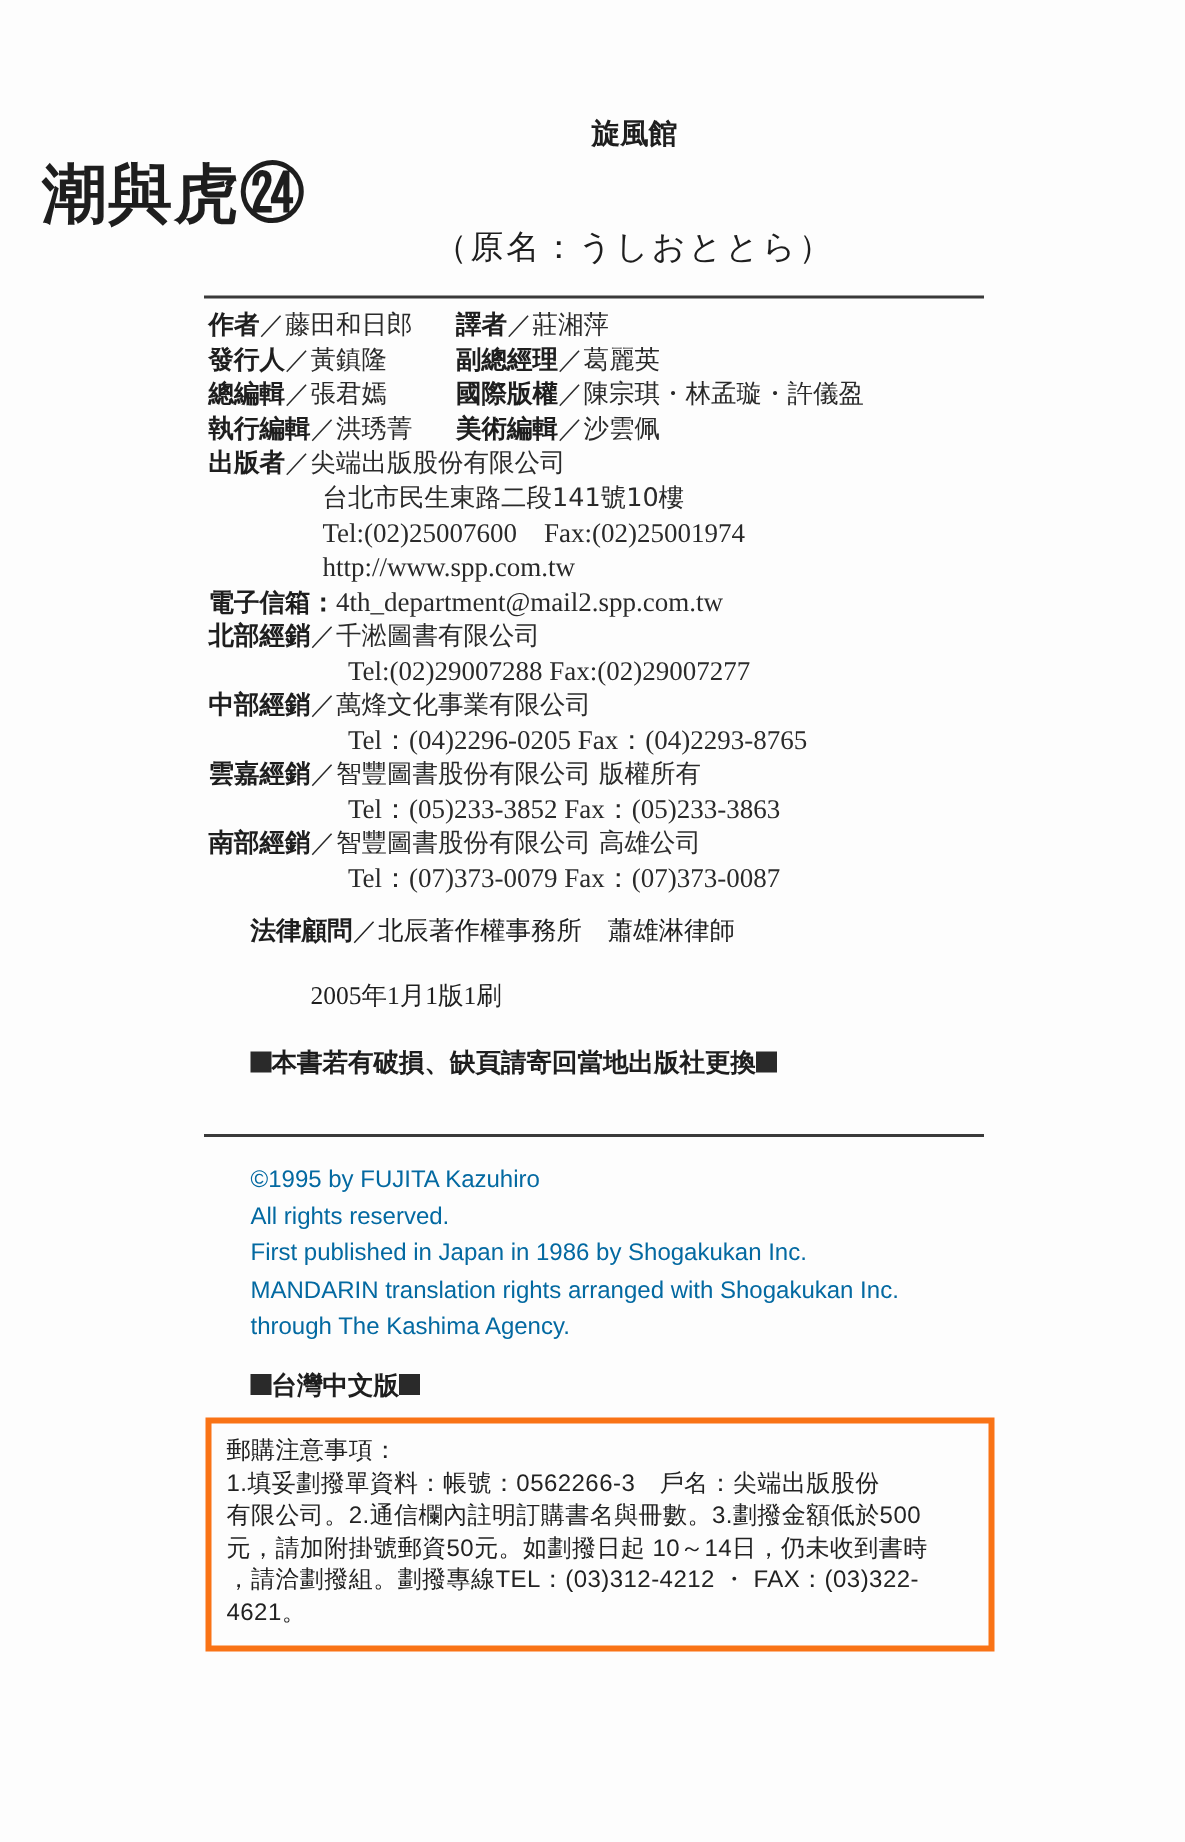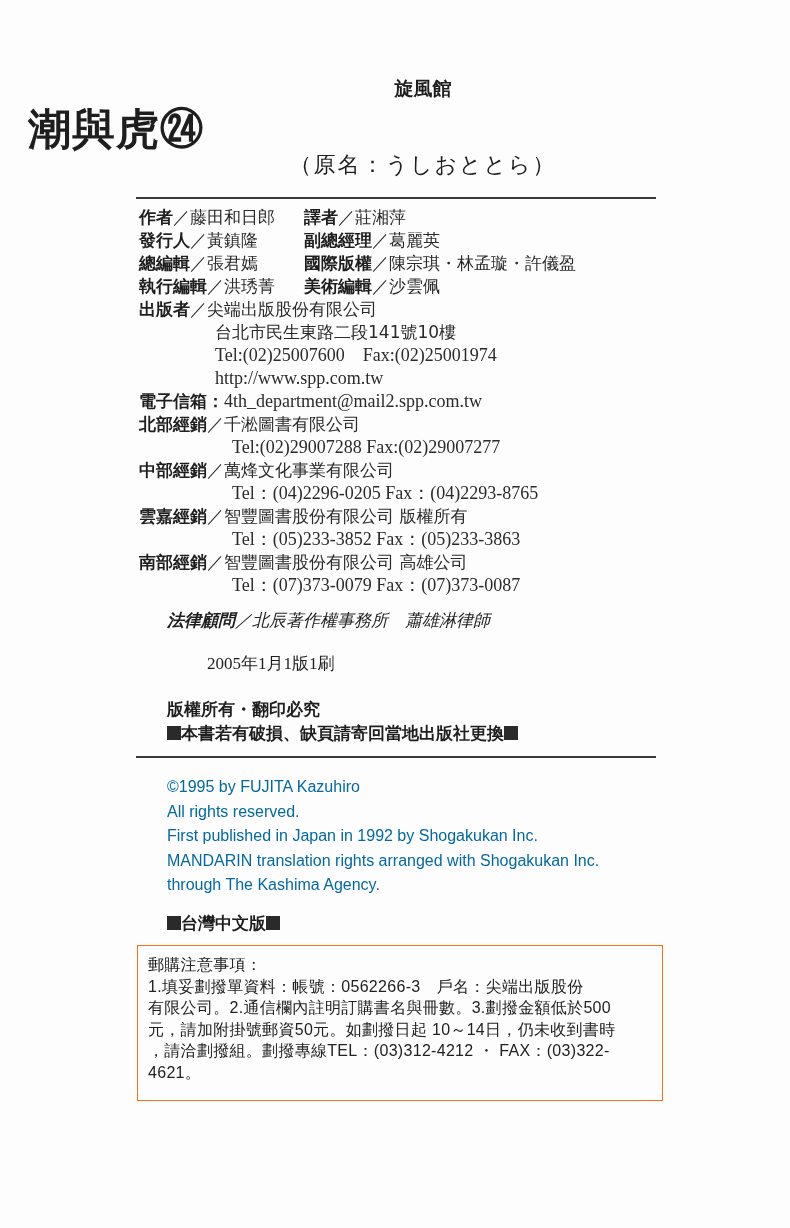--- a/index.html
+++ b/index.html
@@ -17,29 +17,29 @@
     .original-title { top: 150px; left: 0; width: 790px; text-align: center; font-size: 22px; letter-spacing: 2px; }
     .rule { position: absolute; left: 136px; width: 520px; height: 2px; background: #3a3a3a; }
     .credits { position: absolute; left: 139px; top: 206px; font-size: 17px; line-height: 23px; }
     .credits .row { height: 23px; white-space: nowrap; }
     .credits .lbl { font-weight: bold; }
     .credits .val { font-family: "DejaVu Sans", sans-serif; font-weight: normal; color: #2a2a2a; }
     .credits .serif { font-family: "Liberation Serif", "DejaVu Serif", serif; font-size: 18px; }
     .credits .col2 { position: absolute; left: 165px; }
     .indent1 { padding-left: 76px; }
     .indent2 { padding-left: 93px; }
-    .legal { position: absolute; left: 139px; top: 609px; font-size: 17px; font-style: italic; }
+    .legal { position: absolute; left: 139px; top: 609px; font-size: 17px; }
     .legal .lbl { font-weight: bold; }
     .date { position: absolute; left: 139px; top: 652px; font-family: "Liberation Serif", serif; font-size: 17px; margin-left: 40px; }
     .rights { position: absolute; left: 139px; top: 697px; font-size: 17px; font-weight: bold; line-height: 24px; }
     .english { position: absolute; left: 139px; top: 775px; font-family: "Liberation Sans", sans-serif; font-size: 16px; line-height: 24.5px; color: #0369a1; }
     .tw-edition { position: absolute; left: 139px; top: 912px; font-size: 17px; font-weight: bold; }
     .notice-box {
       position: absolute; left: 137px; top: 945px; width: 526px; height: 156px;
-      border: 1px solid #f97316; box-sizing: border-box;
+      border: 4px solid #f97316; box-sizing: border-box;
       padding: 8px 10px 0 10px;
       font-family: "Liberation Sans", "DejaVu Sans", sans-serif; font-size: 16px; line-height: 21.5px; color: #222;
     }
     .notice-box .line { white-space: nowrap; letter-spacing: 0.3px; }
     .sq { display: inline-block; width: 14px; height: 14px; background: #2a2a2a; vertical-align: -1px; }
   </style>
 </head>
 <body>
 
 <div class="abs publisher-name">旋風館</div>
@@ -98,30 +98,29 @@
   <div class="row indent2"><span class="val serif">Tel：(07)373-0079  Fax：(07)373-0087</span></div>
 </div>
 
 <div class="legal abs">
   <span class="lbl">法律顧問</span><span>／</span><span>北辰著作權事務所　蕭雄淋律師</span>
 </div>
 
 <div class="date abs">2005年1月1版1刷</div>
 
 <div class="rights abs">
-  <div>版權所有・翻印必究</div>
   <div><span class="sq"></span><span>本書若有破損、缺頁請寄回當地出版社更換</span><span class="sq"></span></div>
 </div>
 
 <div class="rule" style="top:756px;"></div>
 
 <div class="english abs">
   <div>©1995 by FUJITA Kazuhiro</div>
   <div>All rights reserved.</div>
-  <div>First published in Japan in 1992 by Shogakukan Inc.</div>
+  <div>First published in Japan in 1986 by Shogakukan Inc.</div>
   <div>MANDARIN translation rights arranged with Shogakukan Inc.</div>
   <div>through The Kashima Agency.</div>
 </div>
 
 <div class="tw-edition abs">
   <span class="sq"></span><span>台灣中文版</span><span class="sq"></span>
 </div>
 
 <div class="notice-box">
   <div class="line">郵購注意事項：</div>

